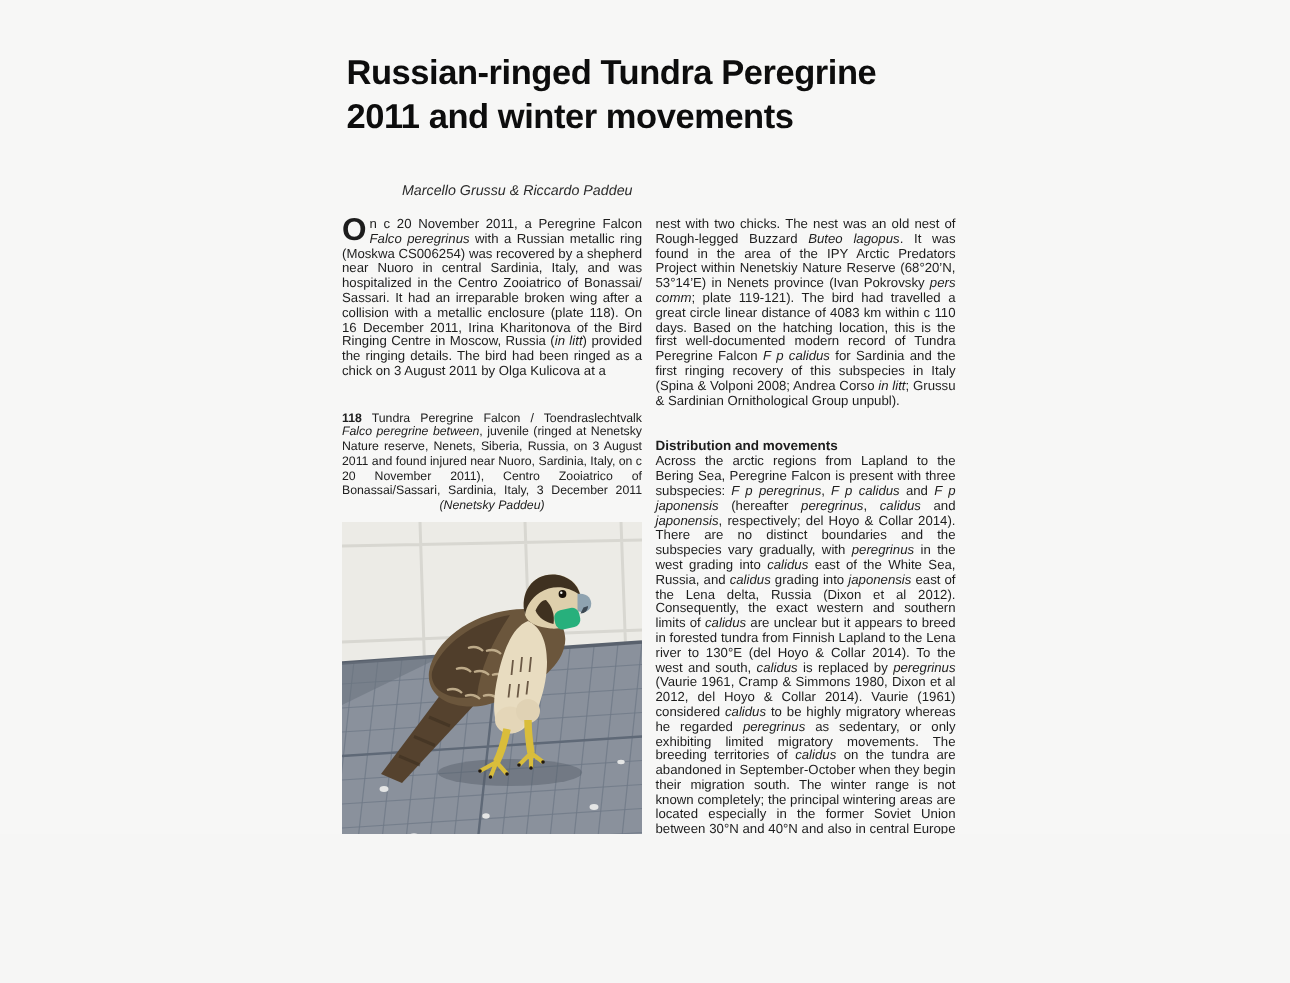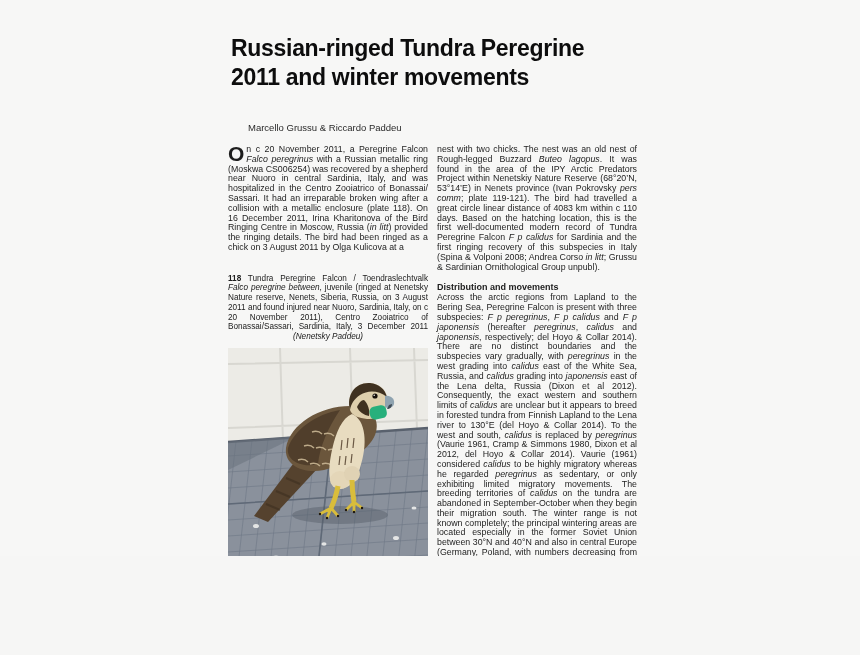--- a/index.html
+++ b/index.html
@@ -19,23 +19,24 @@
     top: 34px;
     font-size: 23px;
     line-height: 28.5px;
     font-weight: bold;
     letter-spacing: -0.3px;
     color: #0d0d0d;
   }
   .title .tline { display: block; white-space: nowrap; }
   .authors {
     position: absolute;
-    left: 248px;
+    left: 268px;
     top: 122px;
     font-size: 9.5px;
+    font-style: italic;
     color: #2a2a2a;
   }
   .columns {
     position: absolute;
     left: 228px;
     top: 145px;
     width: 409px;
     display: flex;
     gap: 9px;
   }
@@ -62,21 +63,21 @@
     color: #202020;
   }
   .caption b { font-weight: bold; }
   .photo {
     margin-top: 6px;
     width: 200px;
     height: 236px;
     overflow: hidden;
   }
   .sec-head {
-    margin-top: 10px;
+    margin-top: 20px;
     font-size: 9px;
     line-height: 11px;
     font-weight: bold;
   }
   .footer {
     position: absolute;
     left: 217px;
     top: 598px;
     width: 410px;
     display: flex;

